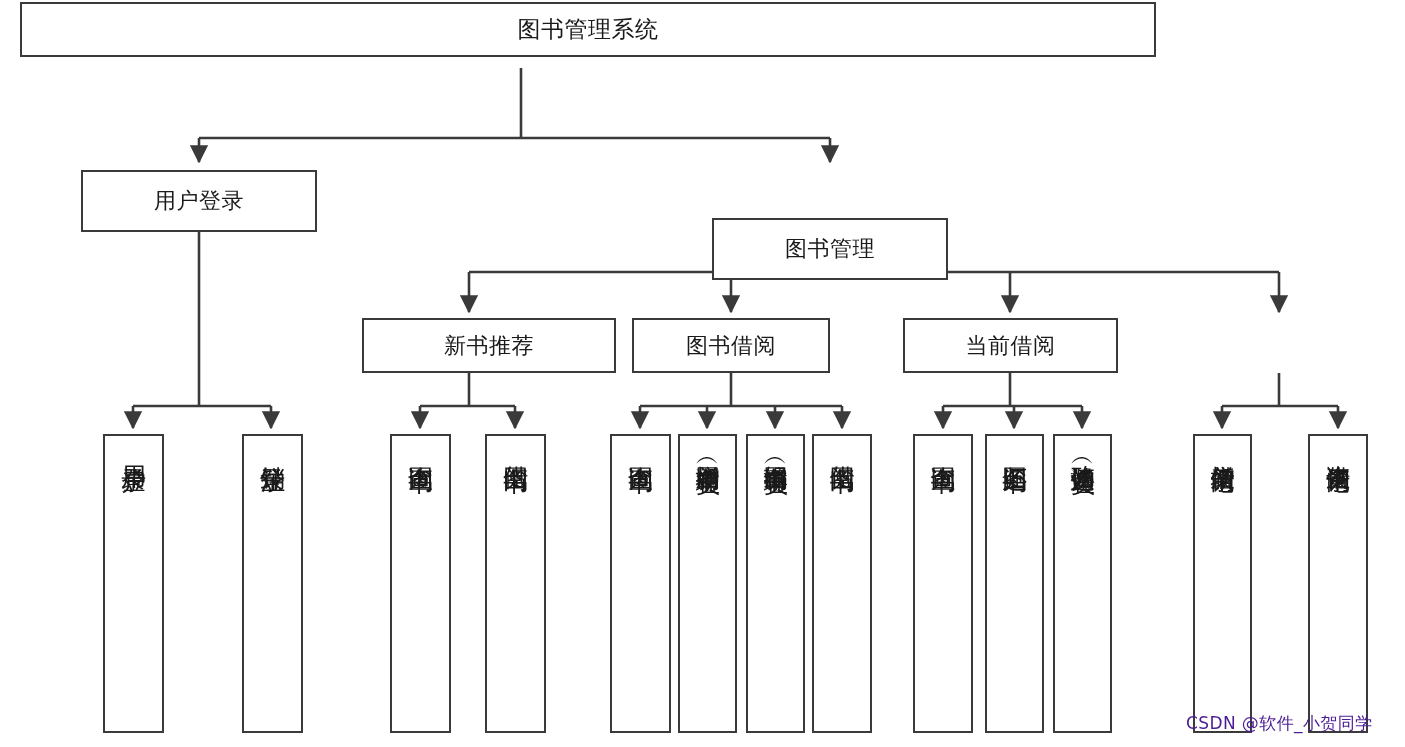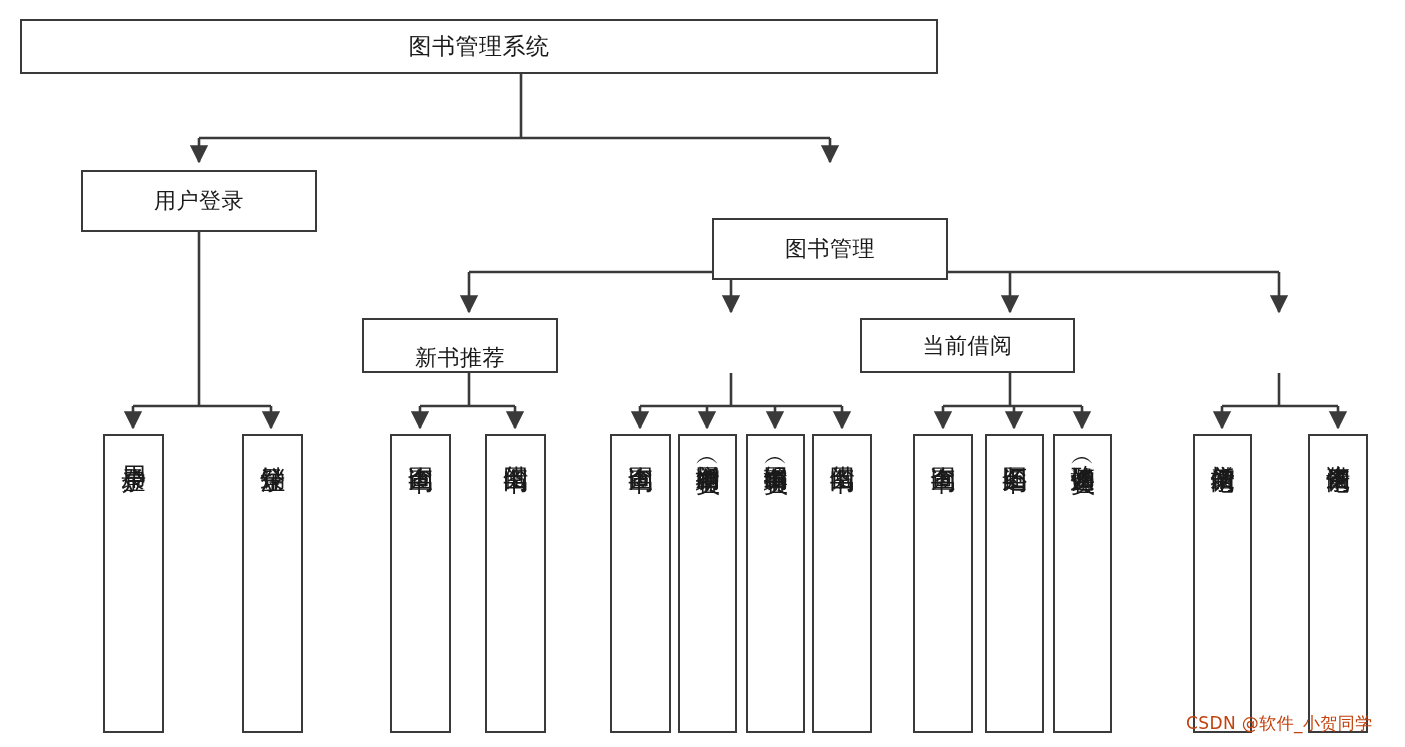--- a/index.html
+++ b/index.html
@@ -61,21 +61,21 @@
     line-height: 1.02;
     letter-spacing: 1px;
     max-height: 100%;
   }
   .v-node.tall .label { font-size: 24px; }
   #watermark {
     position: absolute;
     left: 1186px;
     top: 712px;
     font-size: 17px;
-    color: #c2410c;
+    color: #4c1d95;
     white-space: nowrap;
     letter-spacing: 0.4px;
     font-family: "DejaVu Sans", "Liberation Sans", sans-serif;
   }
 </style>
 </head>
 <body>
 
 <div id="canvas">
 
@@ -122,35 +122,38 @@
       <path d="M 1014 406 L 1014 428" marker-end="url(#arrow)"></path>
       <path d="M 1082 406 L 1082 428" marker-end="url(#arrow)"></path>
 
       <path d="M 1279 373 L 1279 406"></path>
       <path d="M 1222 406 L 1338 406"></path>
       <path d="M 1222 406 L 1222 428" marker-end="url(#arrow)"></path>
       <path d="M 1338 406 L 1338 428" marker-end="url(#arrow)"></path>
     </g>
   </svg>
 
-  <div class="node h-node" id="node-root" style="left:20px; top:19px; width:918px; height:55px;">
+  <div class="node h-node" id="node-root" style="left:20px; top:2px; width:1136px; height:55px;">
     <span class="label">图书管理系统</span>
   </div>
 
   <div class="node h-node" style="left:81px; top:170px; width:236px; height:62px;">
     <span class="label">用户登录</span>
   </div>
   <div class="node h-node" style="left:712px; top:170px; width:236px; height:62px;margin-top:48px;">
     <span class="label">图书管理</span>
   </div>
 
-  <div class="node h-node" style="left:362px; top:318px; width:196px; height:55px;align-items:flex-end;">
+  <div class="node h-node" style="left:362px; top:318px; width:254px; height:55px;">
     <span class="label">新书推荐</span>
   </div>
-  <div class="node h-node" style="left:860px; top:318px; width:215px; height:55px;">
+  <div class="node h-node" style="left:632px; top:318px; width:198px; height:55px;">
+    <span class="label">图书借阅</span>
+  </div>
+  <div class="node h-node" style="left:903px; top:318px; width:215px; height:55px;">
     <span class="label">当前借阅</span>
   </div>
 
   <div class="node v-node" style="left:103px; top:434px; width:61px; height:299px;">
     <span class="label">用户登录</span>
   </div>
   <div class="node v-node" style="left:242px; top:434px; width:61px; height:299px;">
     <span class="label">注销登录</span>
   </div>
 

